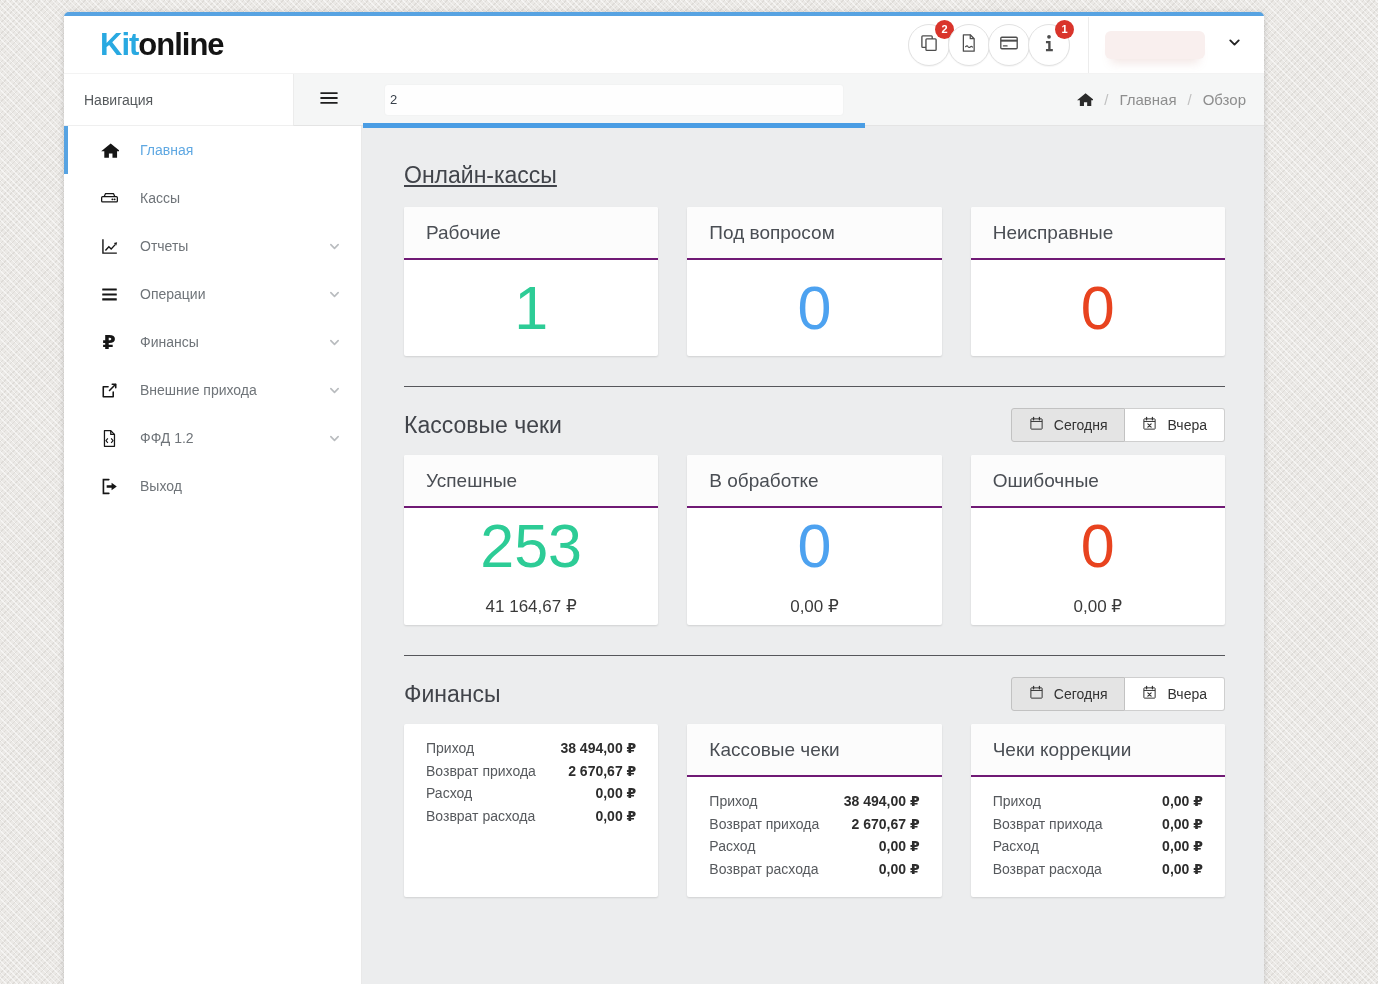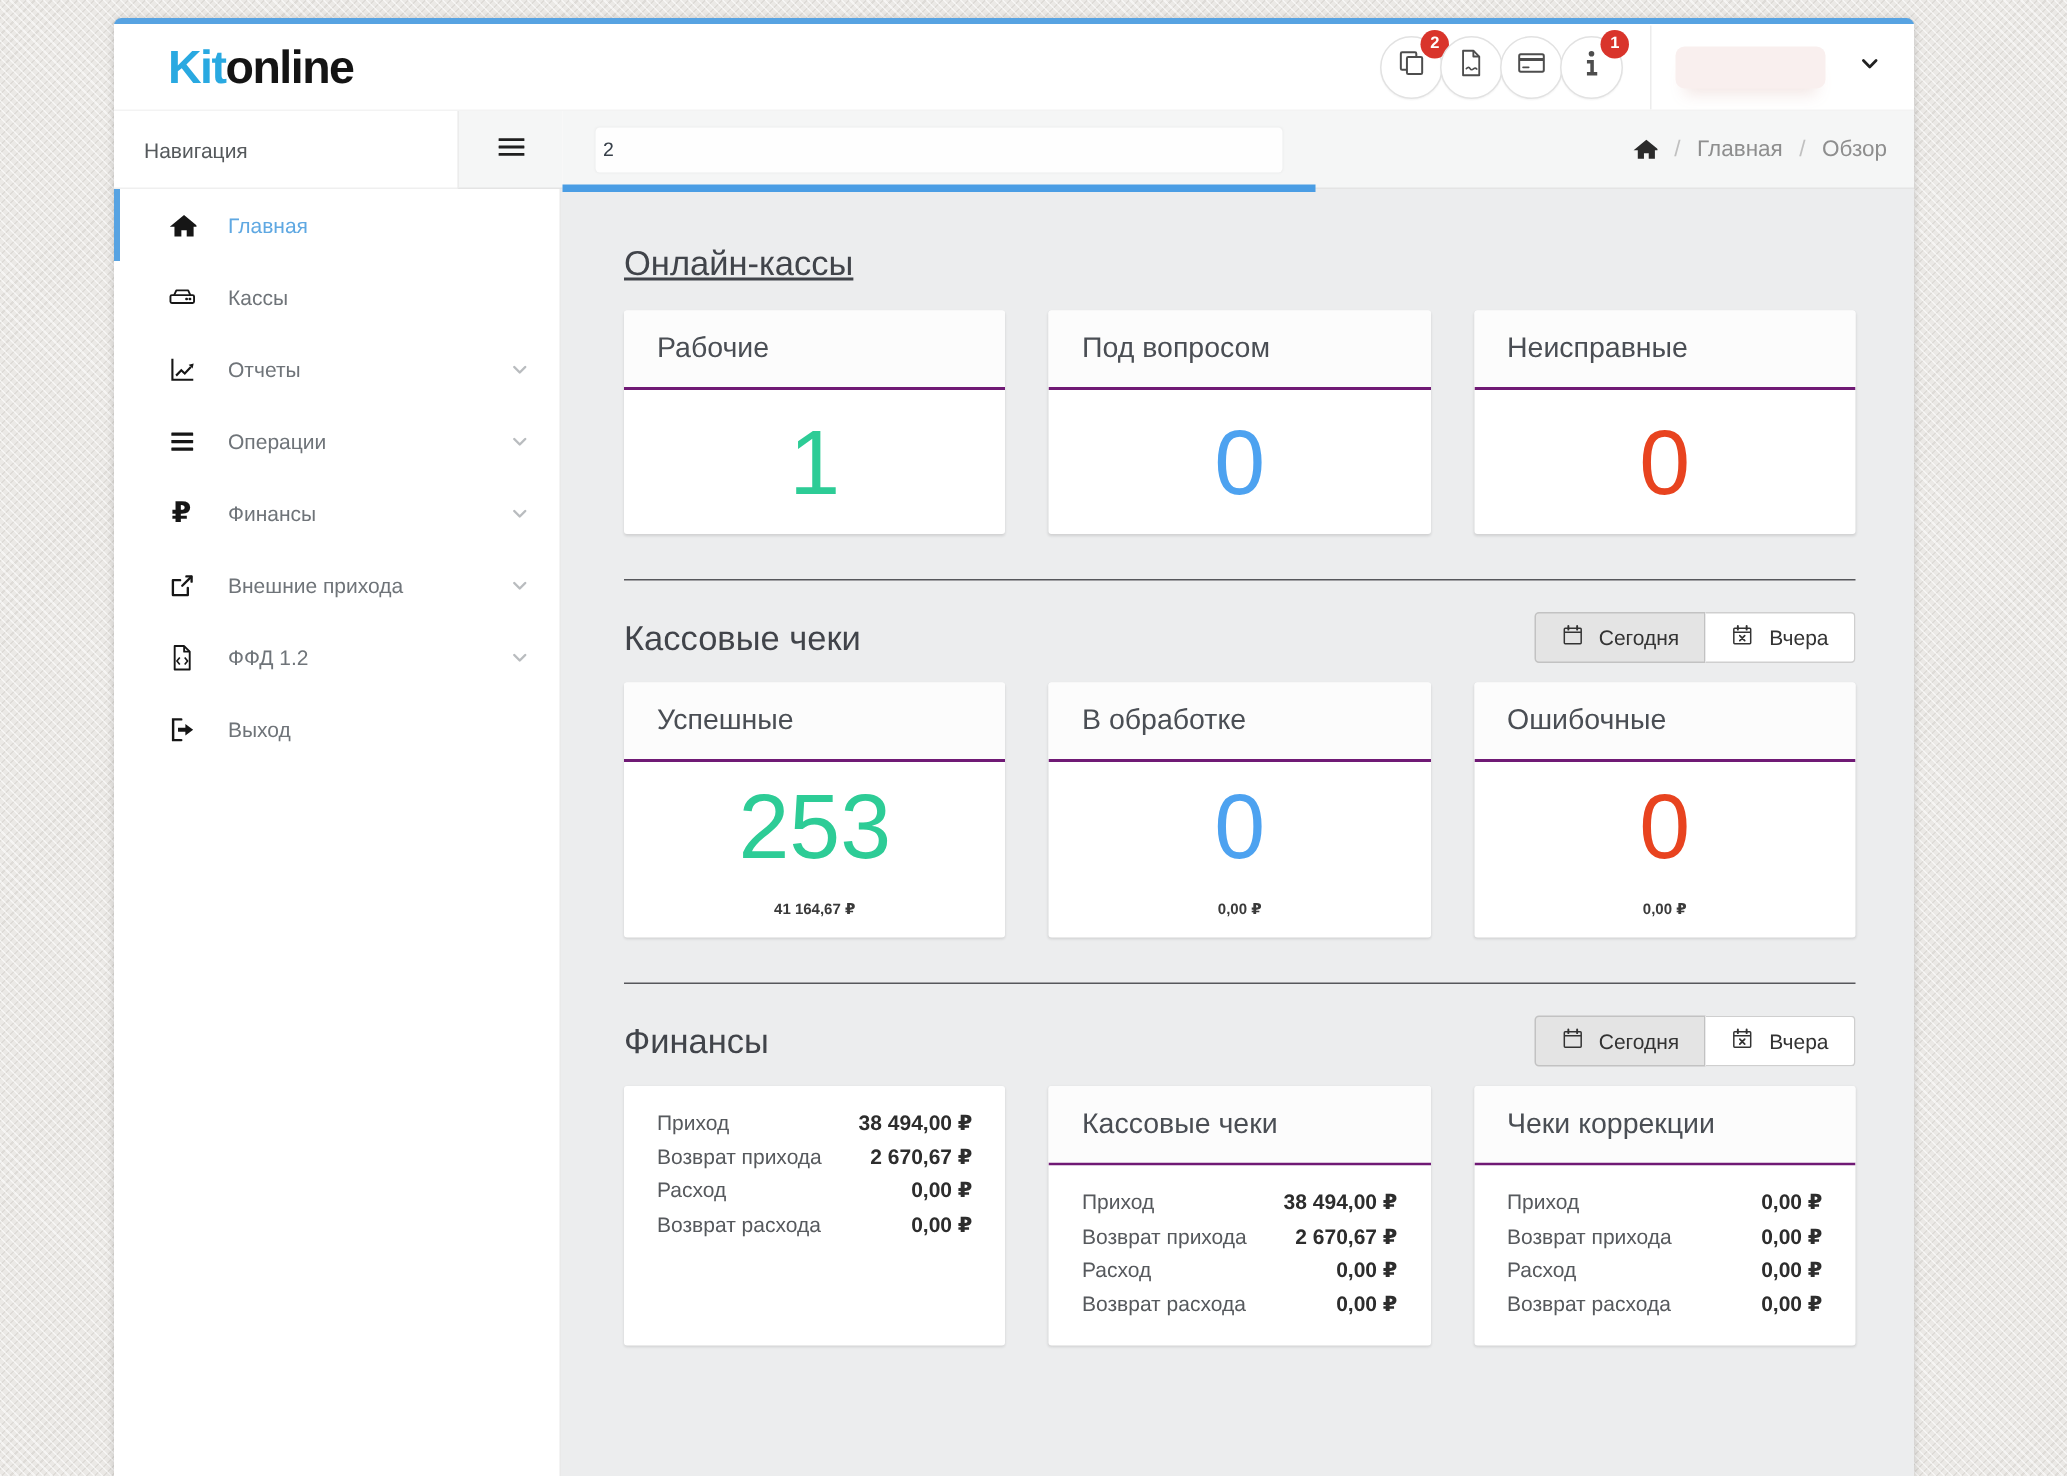--- a/index.html
+++ b/index.html
@@ -10,21 +10,21 @@
     overflow:hidden;
   }
   .page {
     position:relative; width:1378px; height:984px;
     background-color:#ebe9e6;
     background-image:
       repeating-linear-gradient(45deg, rgba(255,255,255,.55) 0 1px, transparent 1px 4px),
       repeating-linear-gradient(135deg, rgba(175,170,163,.22) 0 1px, transparent 1px 4px);
   }
   .app {
-    position:absolute; left:76px; top:12px; width:1200px; height:972px;
+    position:absolute; left:64px; top:12px; width:1200px; height:972px;
     background:#fff; border-top:4px solid #57a3e2; border-radius:5px 5px 0 0;
     box-shadow:0 1px 6px rgba(0,0,0,.18);
     display:flex; flex-direction:column;
   }
   
   .header { height:57px; display:flex; align-items:center; justify-content:space-between; background:#fff; flex:0 0 auto; }
   .logo { padding-left:36px; font-size:31px; font-weight:700; letter-spacing:-1px; display:flex; align-items:baseline; }
   .logo-kit { color:#29a9e1; }
   .logo-online { color:#141414; }
   .header-right { display:flex; align-items:center; height:100%; padding-right:14px; }
@@ -81,21 +81,21 @@
   .fbtn.active { background:#e4e4e4; border-color:#c2c2c2; }
   .fbtn:first-child { border-radius:3px 0 0 3px; }
   .fbtn:last-child { border-radius:0 3px 3px 0; border-left:none; }
   .cards { display:grid; grid-template-columns:repeat(3, 1fr); gap:29px; }
   .card { background:#fff; border-radius:2px; box-shadow:0 1px 2px rgba(0,0,0,.12); }
   .card-head { padding:15px 22px 14px; font-size:19px; color:#4a4e54; background:#fcfcfc; border-bottom:2px solid #701a75; border-radius:2px 2px 0 0; }
   .card-body.center { display:flex; flex-direction:column; align-items:center; justify-content:center; }
   .h96 { height:96px; } .h118 { height:117px; }
   .big-num { font-size:61px; line-height:1; font-weight:400; }
   .green { color:#2dcc96; } .blue { color:#4da2f0; } .red { color:#e8431f; }
-  .amount { font-size:10px; font-weight:700; color:#3a3a3a; margin-top:19px; }
+  .amount { font-size:17px; font-weight:400; color:#3a3a3a; margin-top:19px; }
   .divider { border:none; border-top:1px solid #56575b; margin:30px 0 21px; }
   .fin-body { padding:13px 22px 17px; }
   .fin-row { display:flex; align-items:center; justify-content:space-between; font-size:14px; color:#56595d; line-height:22.5px; }
   .fin-val { font-weight:700; color:#2d2d2d; }
 </style>
 </head>
 <body>
 
 <svg width="0" height="0" style="position:absolute">
   <defs>

